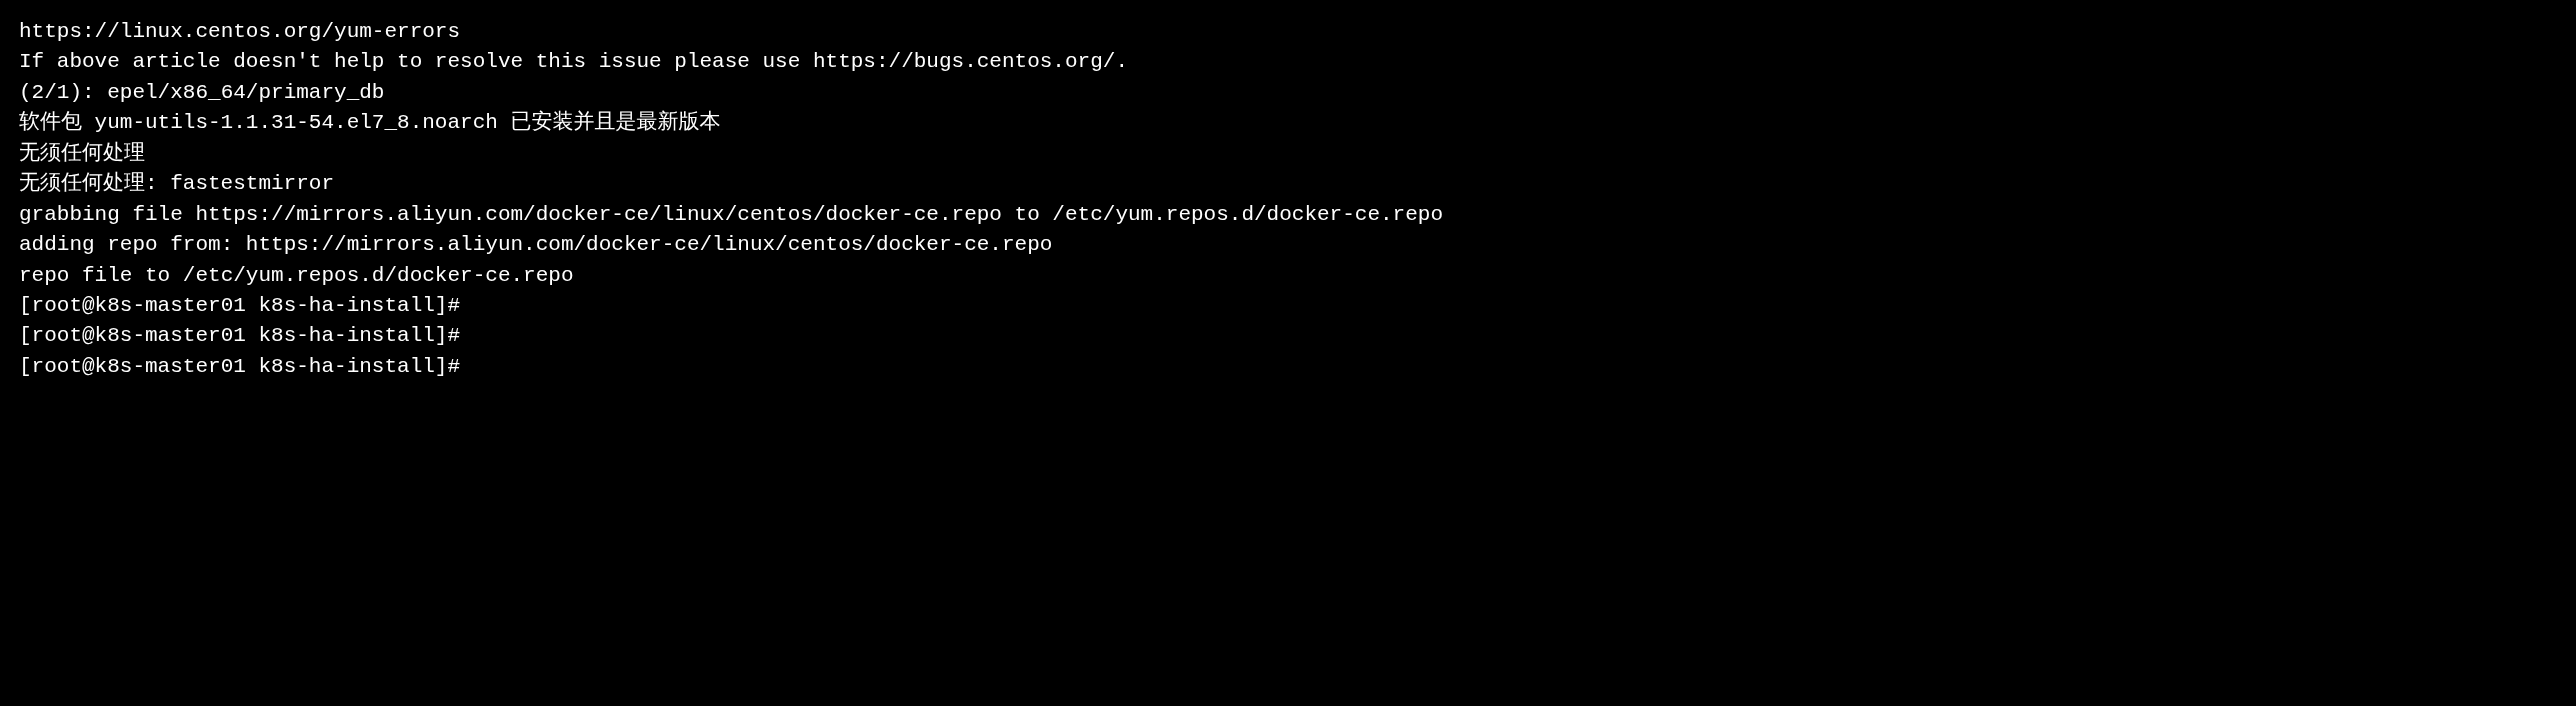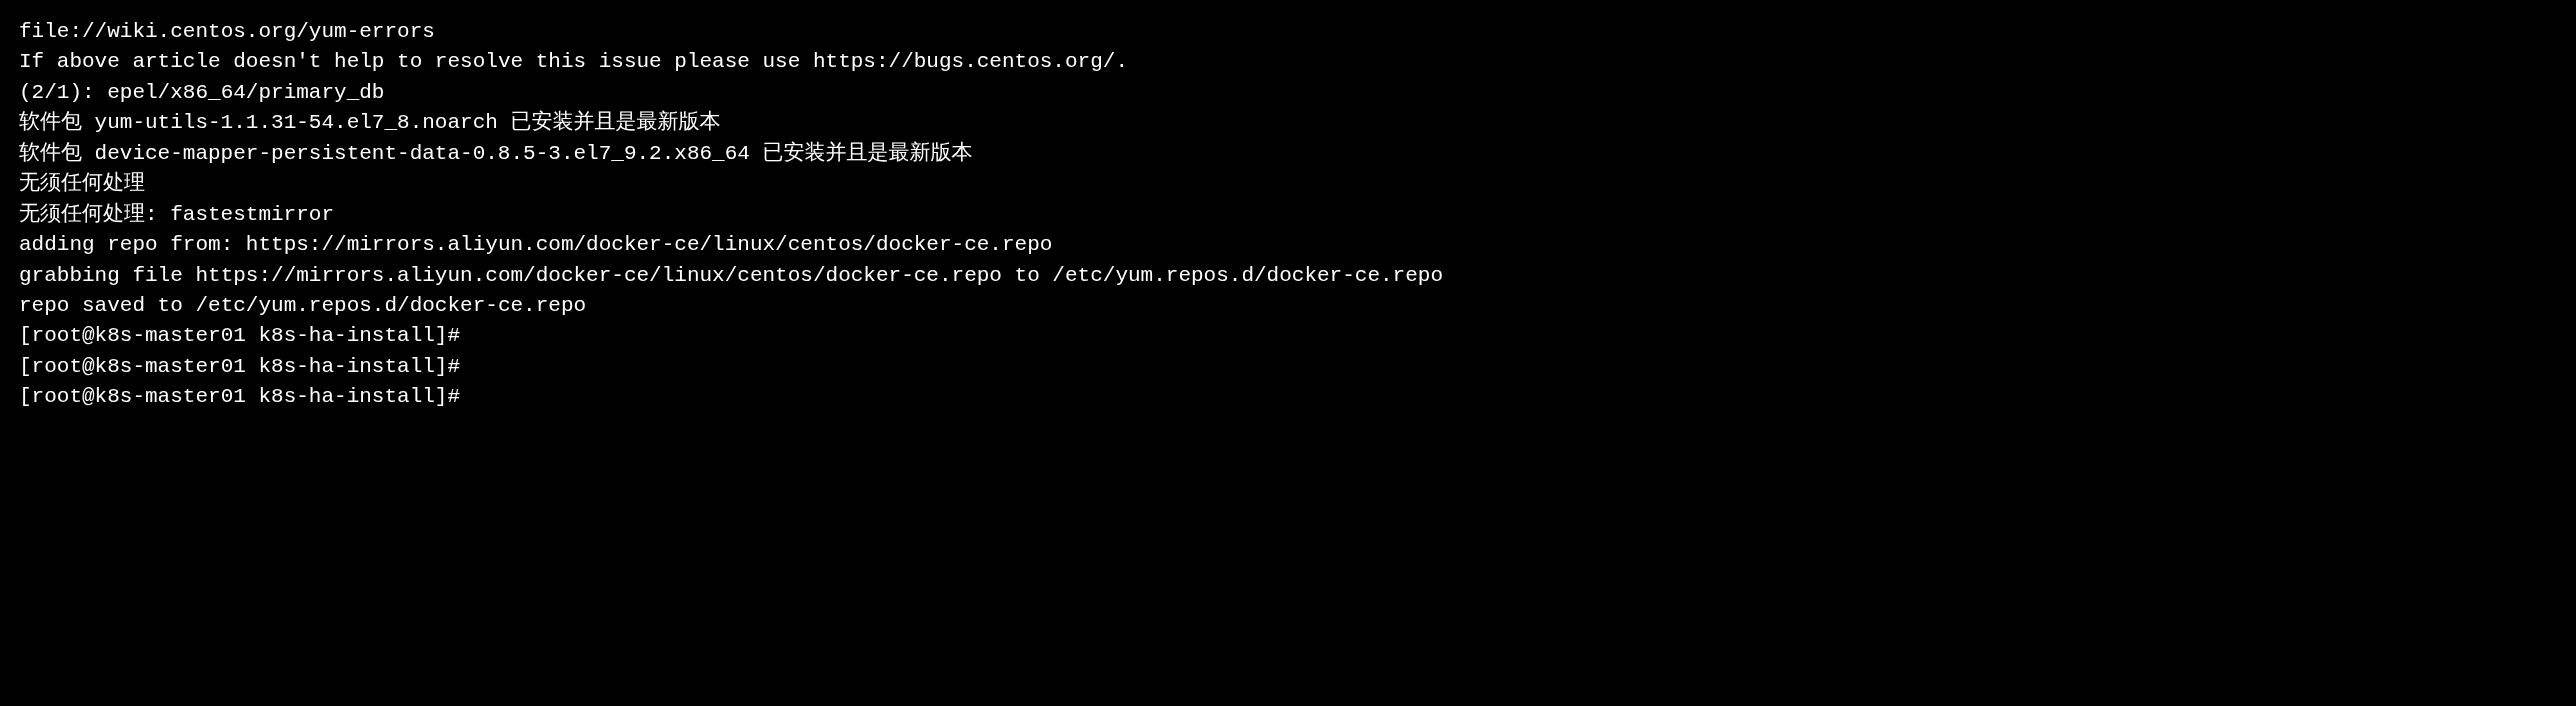--- a/index.html
+++ b/index.html
@@ -22,29 +22,28 @@
 
     .terminal-line {
       white-space: pre;
       display: block;
     }
   </style>
 </head>
 <body>
 
 <div id="terminal-container">
-    <span class="terminal-line">file://wiki.centos.org/yum-errors</span>
+    <span class="terminal-line">https://linux.centos.org/yum-errors</span>
     <span class="terminal-line"></span>
     <span class="terminal-line">If above article doesn't help to resolve this issue please use https://bugs.centos.org/.</span>
     <span class="terminal-line"></span>
     <span class="terminal-line">(2/1): epel/x86_64/primary_db</span>
     <span class="terminal-line">软件包 yum-utils-1.1.31-54.el7_8.noarch 已安装并且是最新版本</span>
-    <span class="terminal-line">软件包 device-mapper-persistent-data-0.8.5-3.el7_9.2.x86_64 已安装并且是最新版本</span>
     <span class="terminal-line">无须任何处理</span>
     <span class="terminal-line">无须任何处理: fastestmirror</span>
+    <span class="terminal-line">grabbing file https://mirrors.aliyun.com/docker-ce/linux/centos/docker-ce.repo to /etc/yum.repos.d/docker-ce.repo</span>
     <span class="terminal-line">adding repo from: https://mirrors.aliyun.com/docker-ce/linux/centos/docker-ce.repo</span>
-    <span class="terminal-line">grabbing file https://mirrors.aliyun.com/docker-ce/linux/centos/docker-ce.repo to /etc/yum.repos.d/docker-ce.repo</span>
-    <span class="terminal-line">repo saved to /etc/yum.repos.d/docker-ce.repo</span>
+    <span class="terminal-line">repo file to /etc/yum.repos.d/docker-ce.repo</span>
     <span class="terminal-line">[root@k8s-master01 k8s-ha-install]#</span>
     <span class="terminal-line">[root@k8s-master01 k8s-ha-install]#</span>
     <span class="terminal-line">[root@k8s-master01 k8s-ha-install]#</span>
   </div>
 
 
 </body></html>

